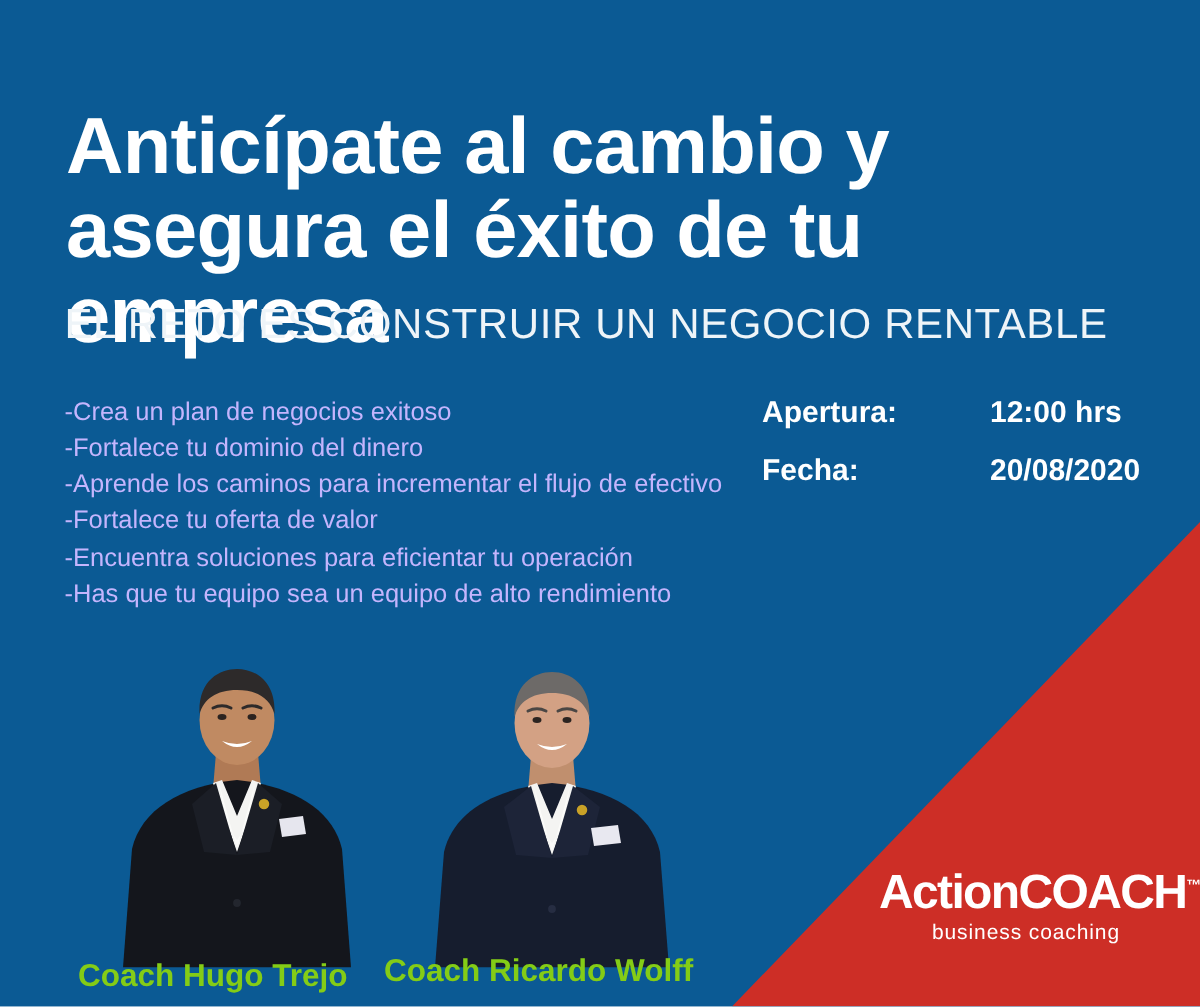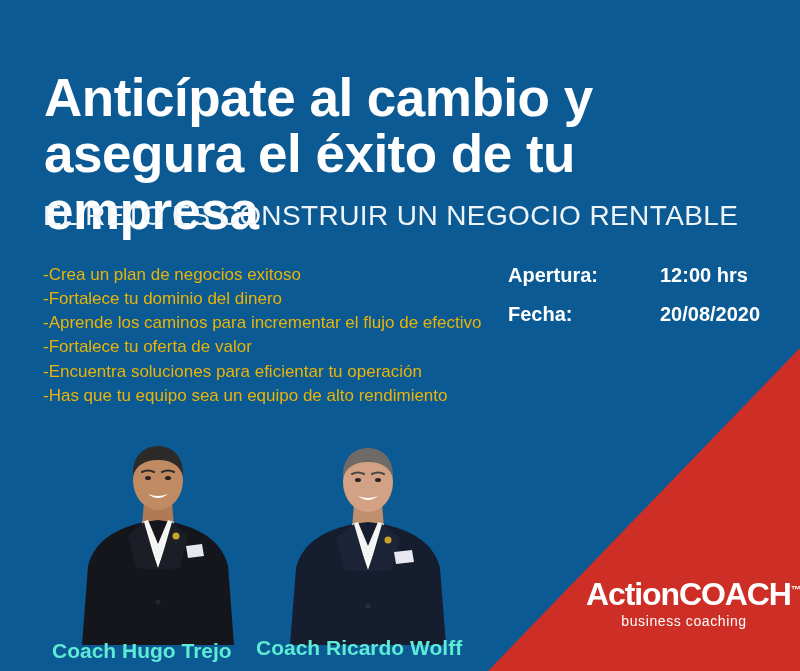--- a/index.html
+++ b/index.html
@@ -54,21 +54,21 @@
     white-space: nowrap;
   }
 
   
   #bullets {
     position: absolute;
     left: 43px;
     top: 263px;
     width: 450px;
     z-index: 6;
-    color: #eab308;
+    color: #c4b5fd;
     font-size: 17px;
     font-weight: 400;
     line-height: 1.42;
   }
   #bullets .bullet-line { display: block; }
 
   
   #event-info {
     position: absolute;
     left: 508px;
@@ -92,21 +92,21 @@
     z-index: 5;
   }
   #coach-1 { left: 68px;  top: 440px; width: 180px; height: 205px; }
   #coach-2 { left: 278px; top: 440px; width: 180px; height: 205px; }
   .coach svg { display: block; width: 100%; height: 100%; }
 
   
   .coach-name {
     position: absolute;
     z-index: 7;
-    color: #5eead4;
+    color: #84cc16;
     font-size: 21px;
     font-weight: 700;
     white-space: nowrap;
   }
   #coach-name-1 { left: 52px;  top: 639px; }
   #coach-name-2 { left: 256px; top: 636px; }
 
   
   #logo {
     position: absolute;

